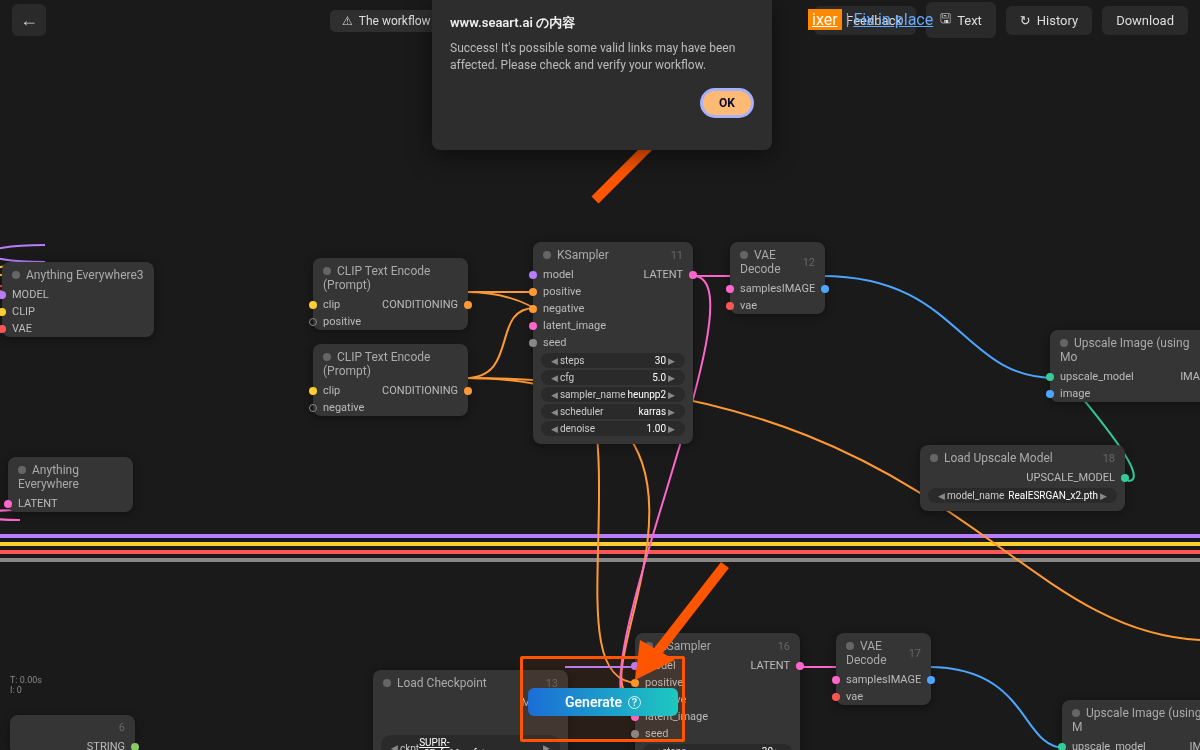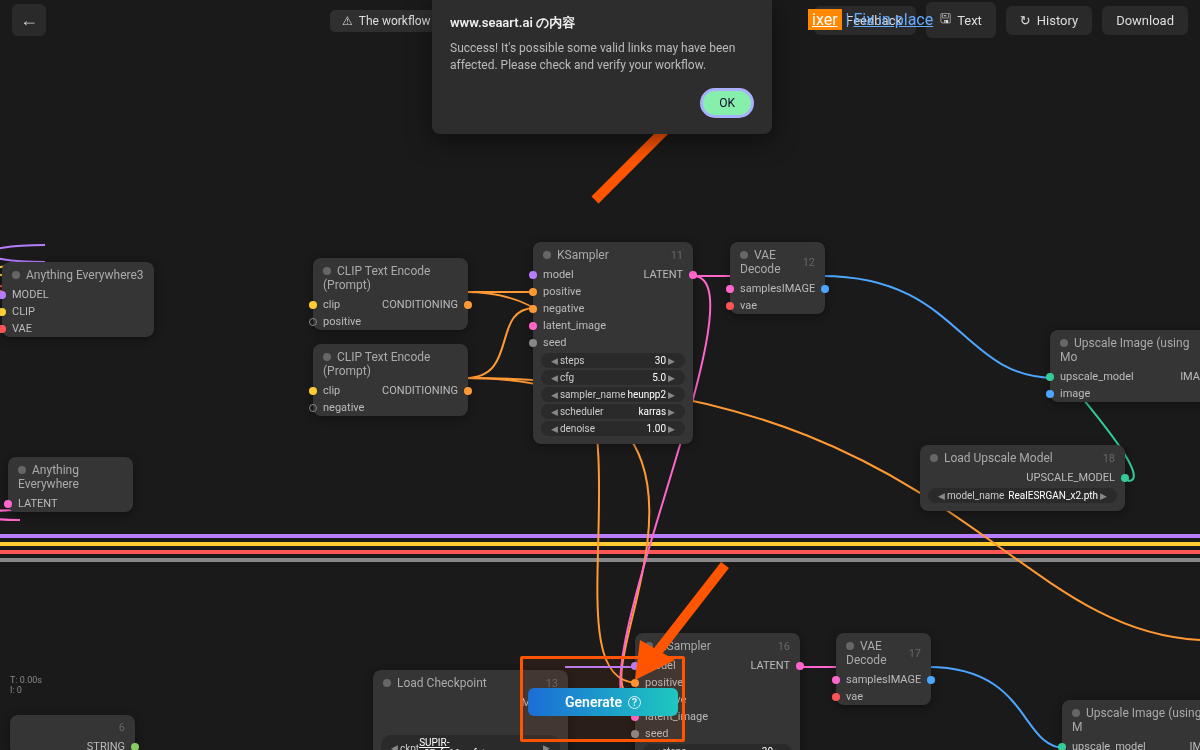--- a/index.html
+++ b/index.html
@@ -29,25 +29,25 @@
   .node-row .lbl { flex:1; color:#bbb; font-size:11px;}
   .node-row .out { text-align:right; color:#bbb;}
   .port-l { position:absolute; left:-4px; width:8px;height:8px;border-radius:50%;}
   .port-r { position:absolute; right:-4px; width:8px;height:8px;border-radius:50%;}
   .widget { margin: 2px 8px; background: #2a2a2a; border-radius: 10px; padding: 2px 8px; display:flex; align-items:center; font-size:10px; color:#ccc;}
   .widget .wl { flex:1; }
   .widget .wv { color:#fff;}
   .widget .arr { color:#888; font-size:9px; padding:0 2px;}
   
   
-  .dialog { position:absolute; left:432px; top:0; width:340px; background:#2d2d2d; border-radius:0 0 8px 8px; padding:14px 18px 16px; z-index:50; box-shadow:0 6px 24px rgba(0,0,0,0.5);}
+  .dialog { position:absolute; left:432px; top:0; width:340px; background:#2d2d2d; border-radius:0 0 8px 8px; padding:14px 18px 32px; z-index:50; box-shadow:0 6px 24px rgba(0,0,0,0.5);}
   .dialog .title { font-weight:600; font-size:13px; color:#eee;}
   .dialog .msg { font-size:12px; color:#bbb; margin-top:8px; line-height:1.4;}
   .dialog .dlg-actions { display:flex; justify-content:flex-end; margin-top:14px;}
-  .dialog .ok { background:#86efac; border:3px solid #a8b0ff; color:#0a0a2a; font-weight:400; padding:5px 16px; border-radius:18px; cursor:pointer; font-size:12px;}
+  .dialog .ok { background:#fdba74; border:3px solid #a8b0ff; color:#0a0a2a; font-weight:700; padding:5px 16px; border-radius:18px; cursor:pointer; font-size:12px;}
   
   
   .gen-wrap { position:absolute; left:520px; top:656px; width:165px; height:86px; border:3px solid #ff5500; background:rgba(255,85,0,0.07); z-index:40; border-radius:2px;}
   .generate { position:absolute; left:528px; top:688px; width:150px; height:28px; background:linear-gradient(90deg,#1b6dd6,#1ec8c0); color:#fff; font-weight:600; font-size:14px; border-radius:6px; display:flex;align-items:center;justify-content:center; gap:6px; cursor:pointer; z-index:45;}
   
   
   .arrow { position:absolute; z-index:48; pointer-events:none;}
   
   .stats { position:absolute; left:10px; bottom:55px; font-size:9px; color:#888; z-index:5;}
   

